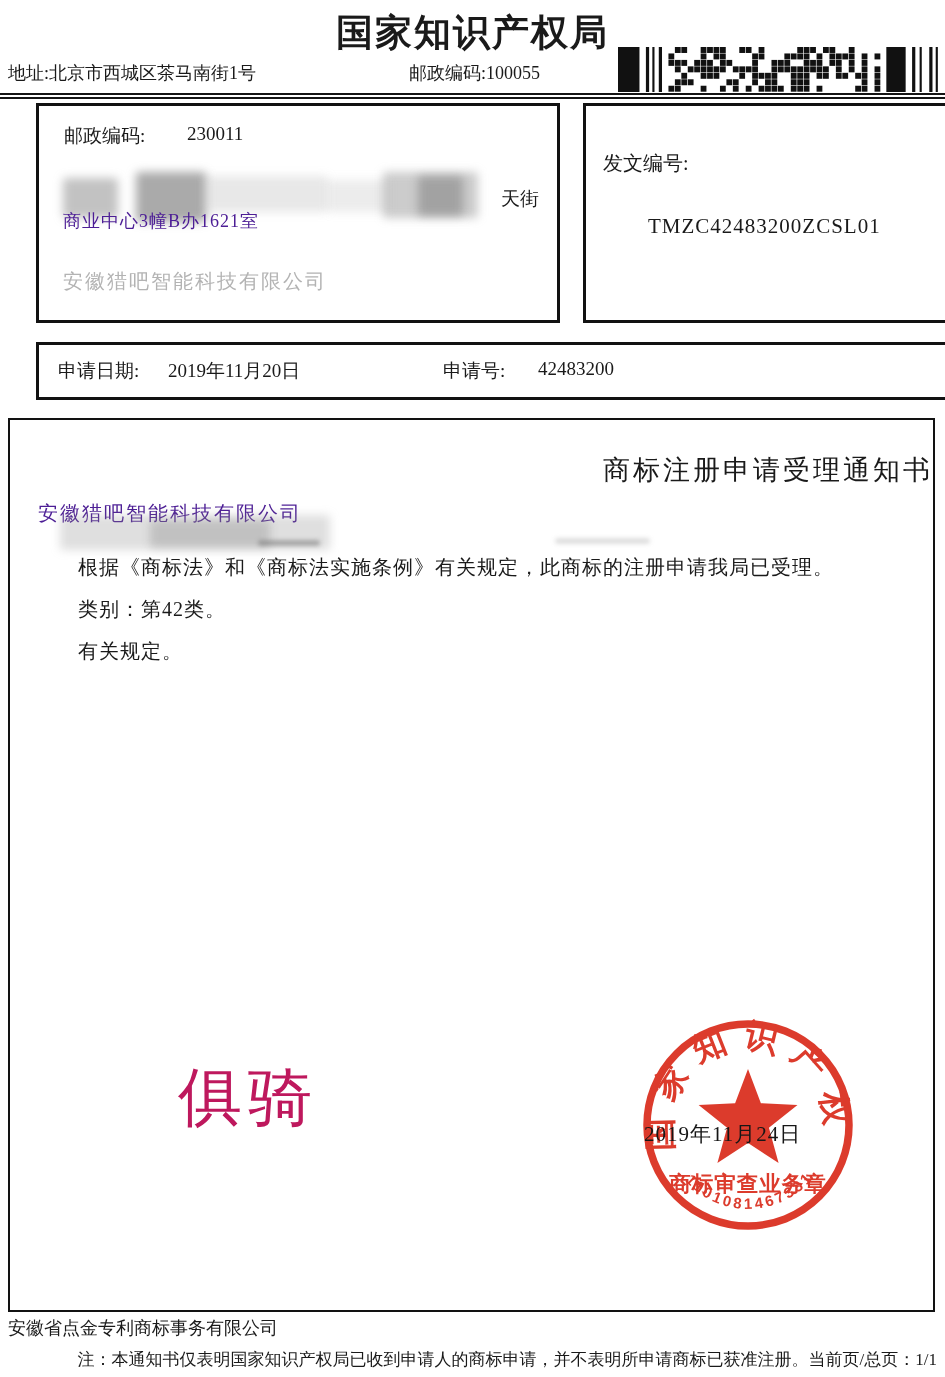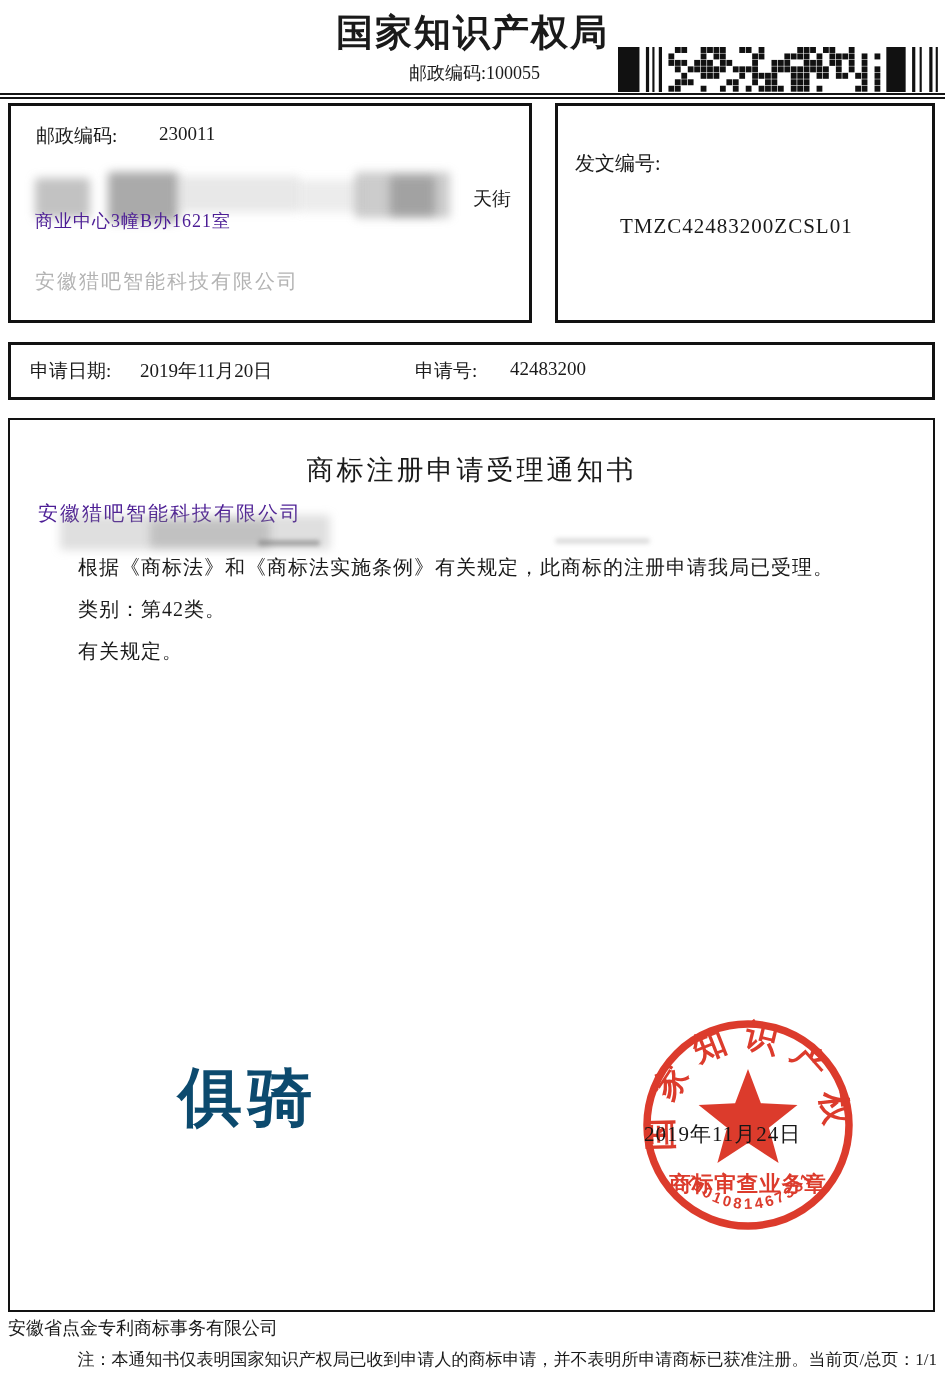--- a/index.html
+++ b/index.html
@@ -4,52 +4,53 @@
 <style>
   html,body { margin:0; padding:0; background:#e8e8e8; }
   .page {
     position:relative; width:945px; height:1377px; margin:0 auto;
     background:#ffffff; overflow:hidden;
     font-family:"Liberation Serif","DejaVu Serif",serif;
     color:#1a1a1a;
     padding-left:44px;
   }
   .abs { position:absolute; }
-  .box { position:absolute; border:3px solid #121212; background:#fff; }
+  .box { position:absolute; border:3px solid #121212; background:#fff;margin-left:28px; }
   .box-thin { position:absolute; border:2px solid #121212; background:#fff; }
   .rule { position:absolute; left:0; width:945px; height:2px; background:#141414; }
 
   .org-title { top:8px; left:0; width:945px; text-align:center;
     font-size:37px; font-weight:600; letter-spacing:2px; }
   .hdr-line { top:61px; font-size:18px; }
 
   .faint { color:#4c1d95; filter:blur(0.45px); }
   .faint2 { color:#b3b3b3; filter:blur(0.6px); }
   .blur-block { position:absolute; border-radius:3px; filter:blur(5px); }
 
   .seal-wrap { position:absolute; left:628px; top:594px; width:220px; height:222px; }
   .sr  { fill:var(--seal-red,#d92a1a); }
   .srs { stroke:var(--seal-red,#d92a1a); fill:none; }
   .seal-svg { mix-blend-mode:multiply; opacity:.92; }
   .seal-date { position:absolute; left:634px; top:700px; font-size:21px;
     letter-spacing:1px; color:#161616; z-index:5; }
 
   .trademark { position:absolute; left:168px; top:634px;
     font-family:"Liberation Sans","DejaVu Sans",sans-serif;
-    font-size:64px; font-weight:700; letter-spacing:6px; color:#0c4a6e; }
+    font-size:64px; font-weight:400; letter-spacing:6px; color:#be185d; }
 
   .note-row { position:absolute; top:1348px; left:8px; width:929px;
     display:flex; justify-content:flex-end; font-size:17px; }
 </style>
 </head>
 <body>
 
 <div class="page">
 
   <div class="abs org-title">国家知识产权局</div>
+  <div class="abs hdr-line" style="left:8px;">地址:北京市西城区茶马南街1号</div>
   <div class="abs hdr-line" style="left:409px;">邮政编码:100055</div>
   <div class="abs" style="left:618px; top:47px;">
     <svg id="bc" width="322" height="45" viewBox="0 0 300 46" preserveAspectRatio="none">
         <rect x="0" y="0" width="20" height="46" fill="#111"></rect>
         <rect x="26" y="0" width="3" height="46" fill="#111"></rect>
         <rect x="32" y="0" width="2" height="46" fill="#111"></rect>
         <rect x="38" y="0" width="3" height="46" fill="#111"></rect>
         <rect x="47" y="6.6" width="5.4" height="6.1" fill="#111"></rect>
         <rect x="47" y="13.2" width="5.4" height="6.1" fill="#111"></rect>
         <rect x="47" y="39.599999999999994" width="5.4" height="6.1" fill="#111"></rect>
@@ -206,21 +207,21 @@
   </div>
 
   <div class="box" style="left:8px; top:342px; width:921px; height:52px;">
     <span class="abs" style="left:19px; top:13px; font-size:19px;">申请日期:</span>
     <span class="abs" style="left:129px; top:13px; font-size:19px;">2019年11月20日</span>
     <span class="abs" style="left:404px; top:13px; font-size:19px;">申请号:</span>
     <span class="abs" style="left:499px; top:13px; font-size:19px;">42483200</span>
   </div>
 
   <div class="box-thin" style="left:8px; top:418px; width:923px; height:890px;">
-    <div class="abs" style="left:0; top:32px; width:100%; text-align:center; font-size:27px; letter-spacing:3px;">商标注册申请受理通知书</div>
+    <div class="abs" style="left:0; top:32px; width:100%; text-align:right; font-size:27px; letter-spacing:3px;">商标注册申请受理通知书</div>
 
     <span class="abs faint" style="left:28px; top:80px; font-size:20px; letter-spacing:2px;">安徽猎吧智能科技有限公司</span>
     <span class="blur-block" style="left:50px; top:95px; width:270px; height:35px; background:rgba(140,140,140,.28);"></span>
     <span class="blur-block" style="left:140px; top:100px; width:120px; height:28px; background:rgba(130,130,130,.32);"></span>
     <span class="blur-block" style="left:248px; top:120px; width:62px; height:6px; background:rgba(110,110,110,.5); filter:blur(2px);"></span>
     <span class="blur-block" style="left:545px; top:118px; width:95px; height:6px; background:rgba(150,150,150,.3); filter:blur(2px);"></span>
 
     <div class="abs" style="left:68px; top:134px; width:830px; font-size:20px; letter-spacing:1px;">根据《商标法》和《商标法实施条例》有关规定，此商标的注册申请我局已受理。</div>
     <div class="abs" style="left:68px; top:176px; font-size:20px; letter-spacing:1px;">类别：第42类。</div>
     <div class="abs" style="left:68px; top:218px; font-size:20px; letter-spacing:1px;">有关规定。</div>

